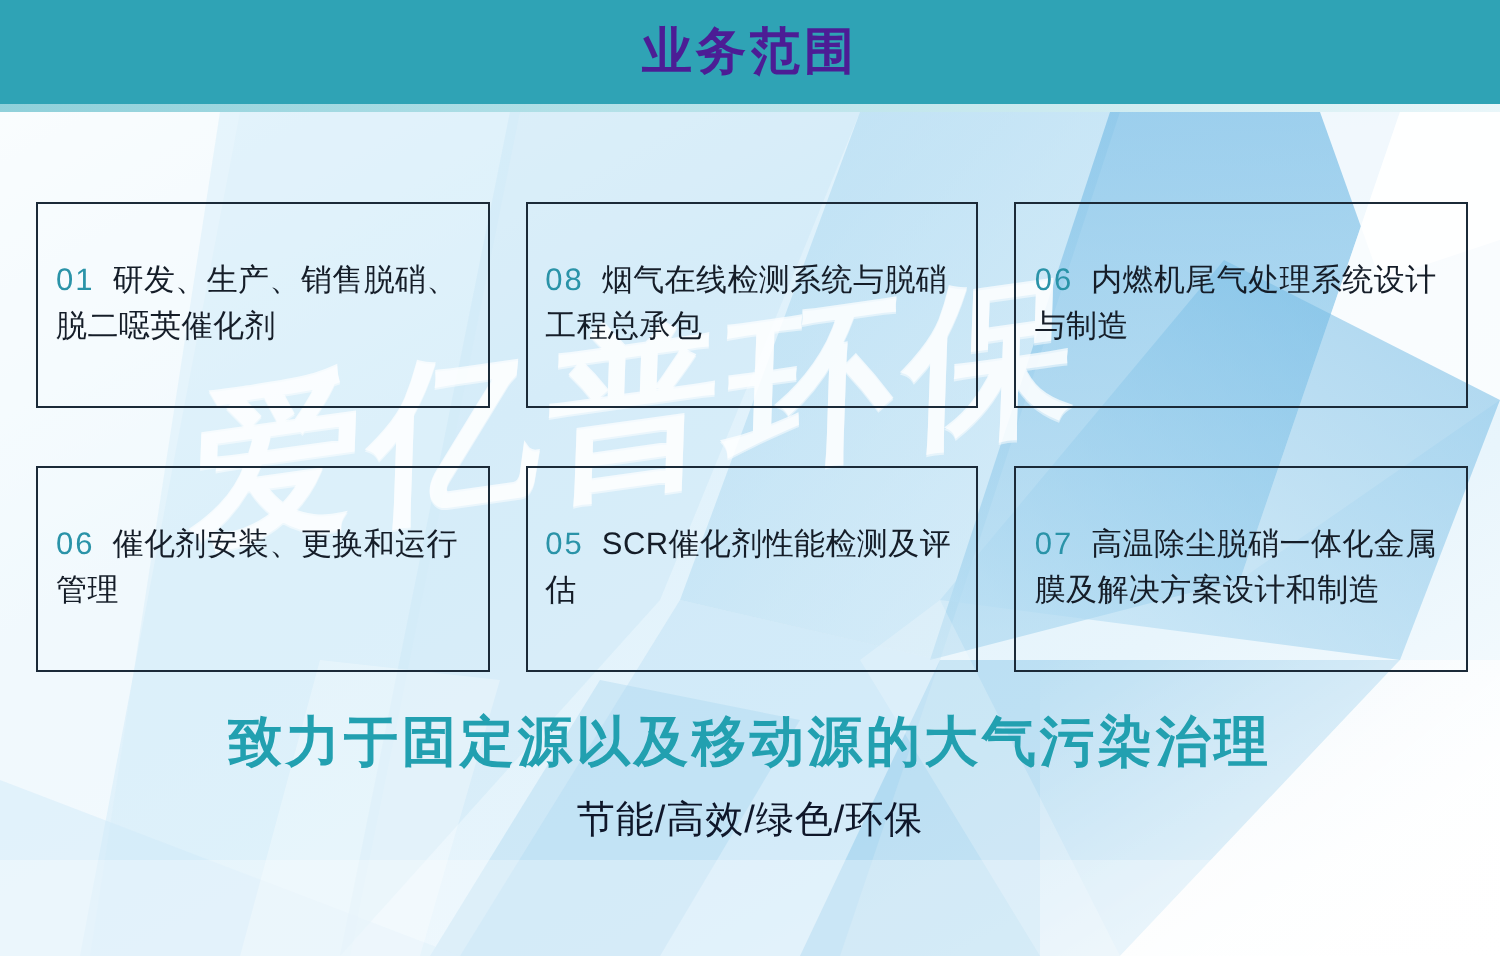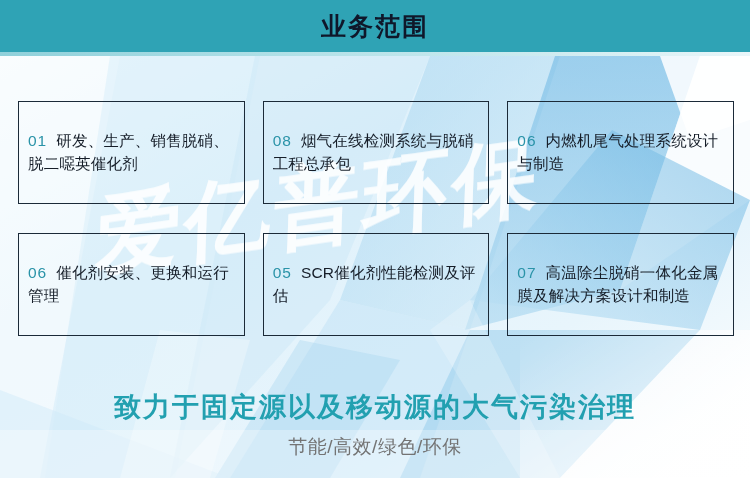--- a/index.html
+++ b/index.html
@@ -35,21 +35,21 @@
     top: 0;
     width: 750px;
     height: 52px;
     background: #2fa3b5;
     display: flex;
     align-items: center;
     justify-content: center;
     z-index: 5;
   }
   .header-title {
-    color: #0f172a;
+    color: #4c1d95;
     font-size: 25px;
     font-weight: bold;
     letter-spacing: 2px;
     line-height: 1;
   }
   .header-underline {
     position: absolute;
     left: 0;
     top: 52px;
     width: 750px;
@@ -111,32 +111,31 @@
   }
 
   
   .tagline-wrap {
     position: absolute;
     left: 0;
     top: 355px;
     width: 750px;
     z-index: 4;
     text-align: center;
-    margin-top: 36px;
   }
   .tagline-main {
     color: #22a0b0;
     font-size: 27px;
     font-weight: bold;
     letter-spacing: 2px;
     line-height: 1.25;
   }
   .tagline-sub {
     margin-top: 11px;
-    color: #737373;
+    color: #0f172a;
     font-size: 19px;
     letter-spacing: .5px;
     line-height: 1.2;
   }
 </style>
 </head>
 <body>
 
 <div id="page">
 

